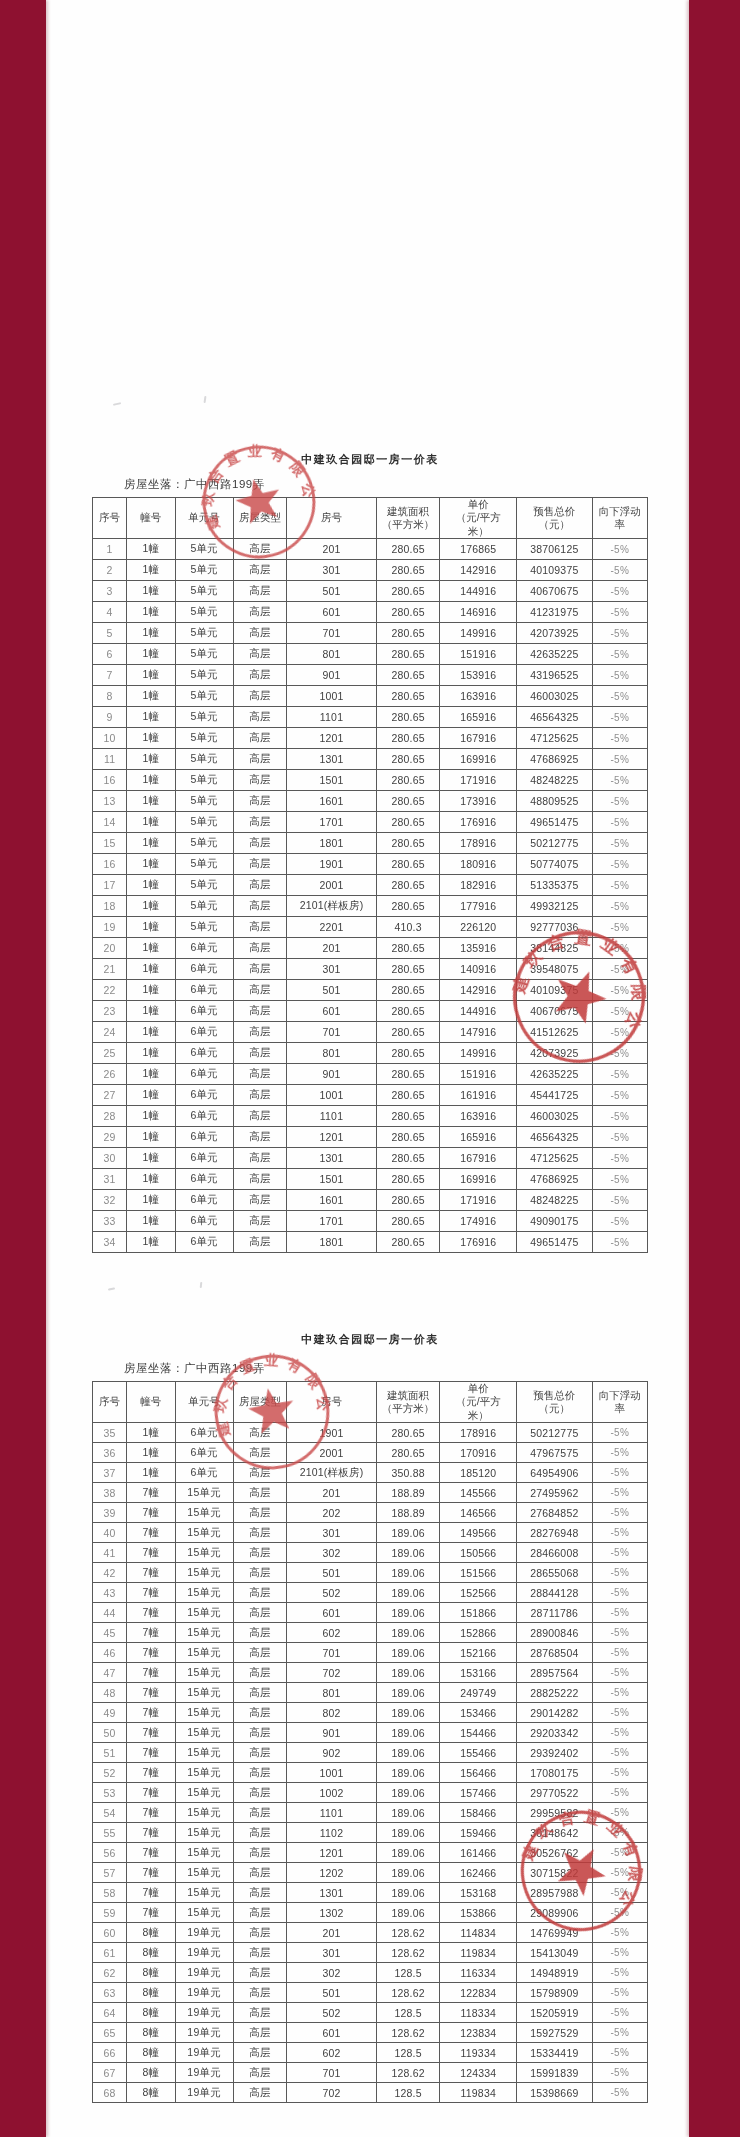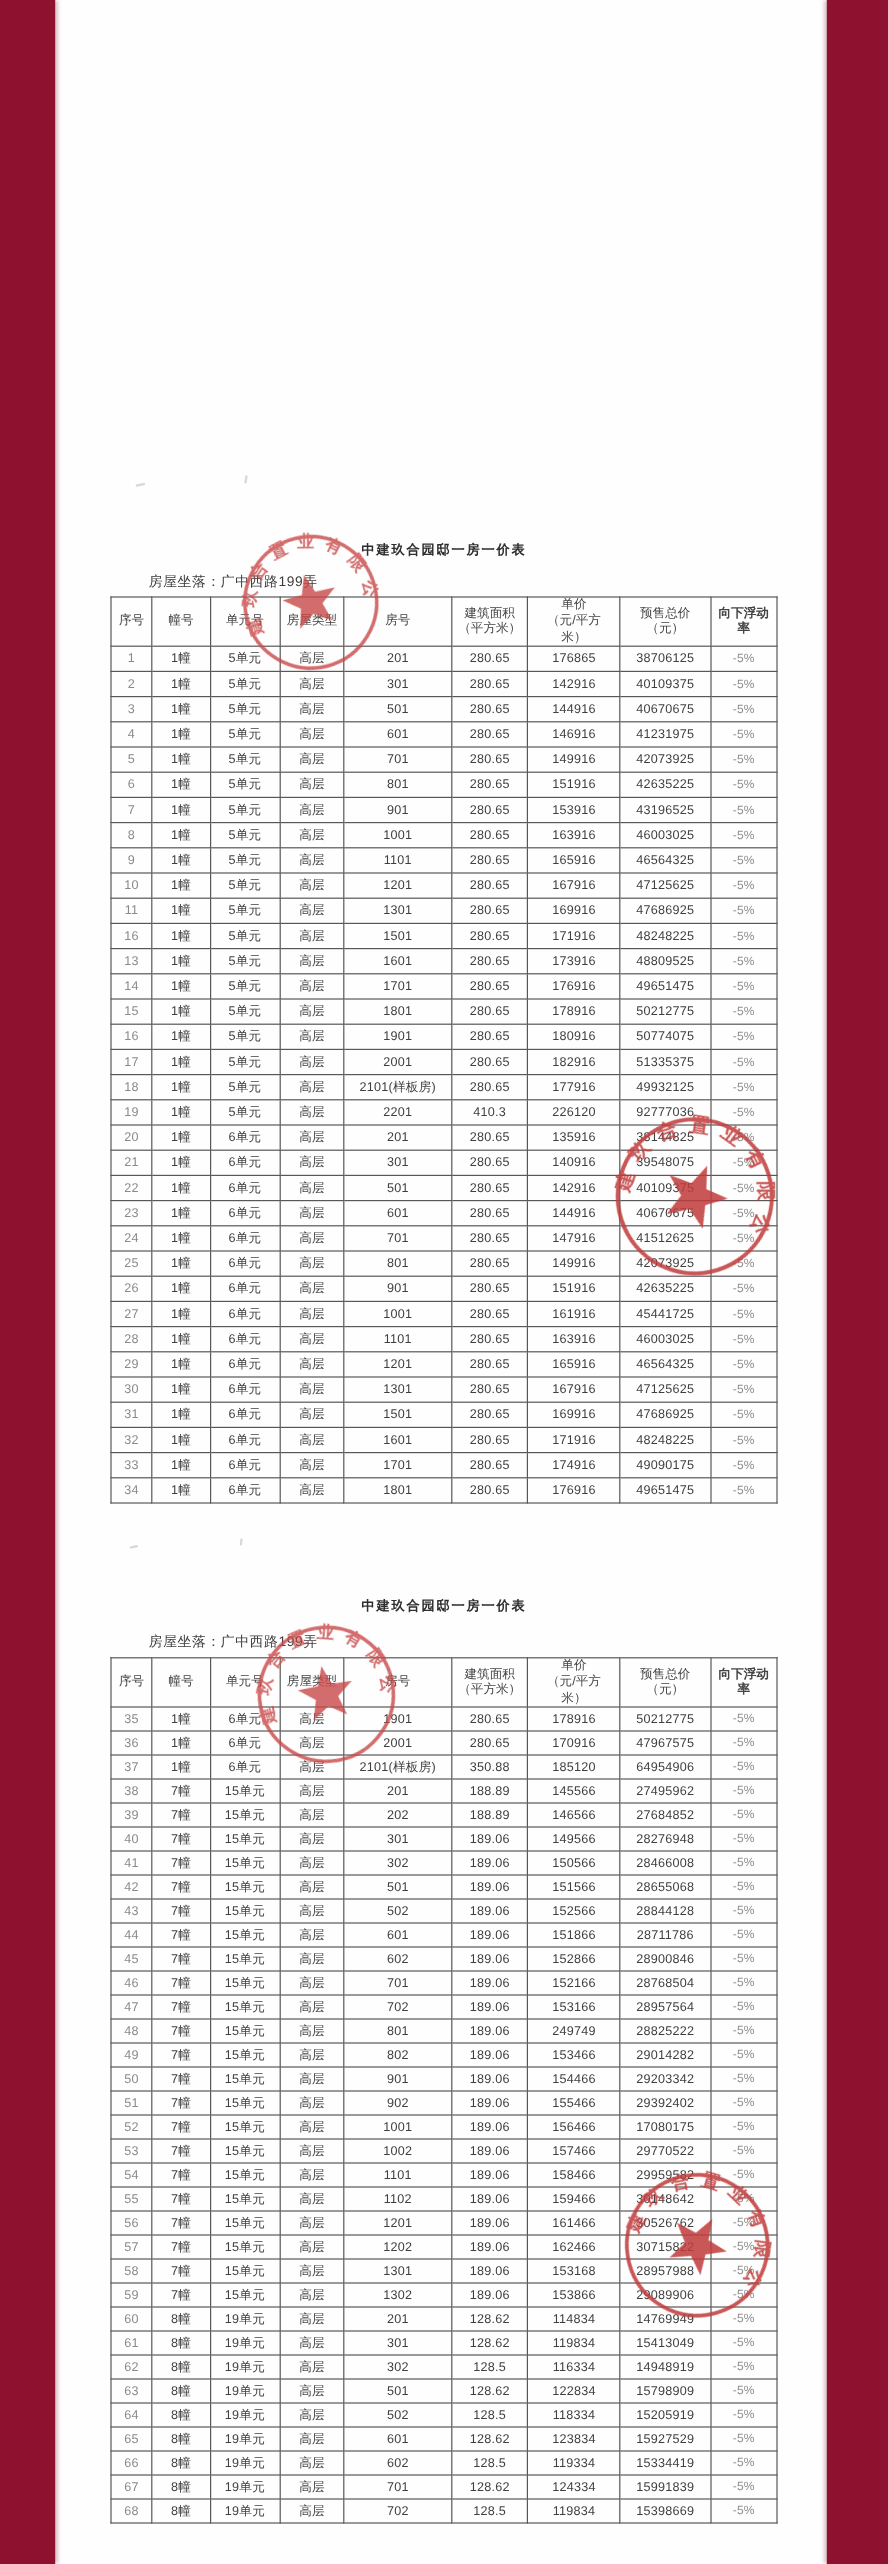--- a/index.html
+++ b/index.html
@@ -36,21 +36,21 @@
   .price-table td:nth-child(1){width:5.9%;color:#8a8a8a;}
   .price-table th:nth-child(1){width:5.9%;}
   .price-table th:nth-child(2),.price-table td:nth-child(2){width:8.6%;}
   .price-table th:nth-child(3),.price-table td:nth-child(3){width:10.4%;}
   .price-table th:nth-child(4),.price-table td:nth-child(4){width:9.6%;}
   .price-table th:nth-child(5),.price-table td:nth-child(5){width:16.3%;}
   .price-table th:nth-child(6),.price-table td:nth-child(6){width:11.5%;}
   .price-table th:nth-child(7),.price-table td:nth-child(7){width:13.9%;}
   .price-table th:nth-child(8),.price-table td:nth-child(8){width:13.7%;}
   .price-table th:nth-child(9),.price-table td:nth-child(9){width:9.9%;color:#8f8f8f;font-size:10px;}
-  .price-table th:nth-child(9){color:#444;font-size:10.5px;font-weight:bold;}
+  .price-table th:nth-child(9){color:#444;font-size:10.5px;}
 
   .seal{position:absolute;pointer-events:none;opacity:.8;filter:blur(.3px);}
   .seal .seal-ring{fill:none;stroke:currentColor;stroke-width:5;}
   .seal .seal-star{fill:currentColor;}
   .seal .seal-text{font-size:24px;font-weight:bold;letter-spacing:13px;fill:currentColor;
     font-family:"Liberation Sans","DejaVu Sans",sans-serif;}
   .seal.tone-a{color:#c94848;}
   .seal.tone-b{color:#c13b3b;opacity:.85;}
 
   .smudge{position:absolute;background:#b9b9bd;opacity:.55;border-radius:2px;}

